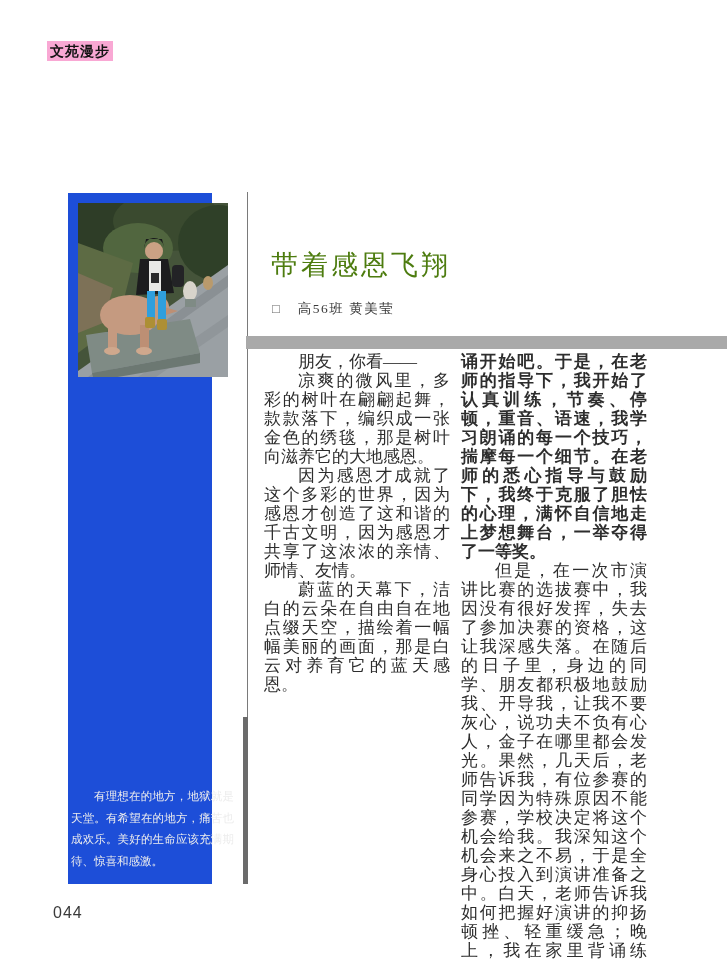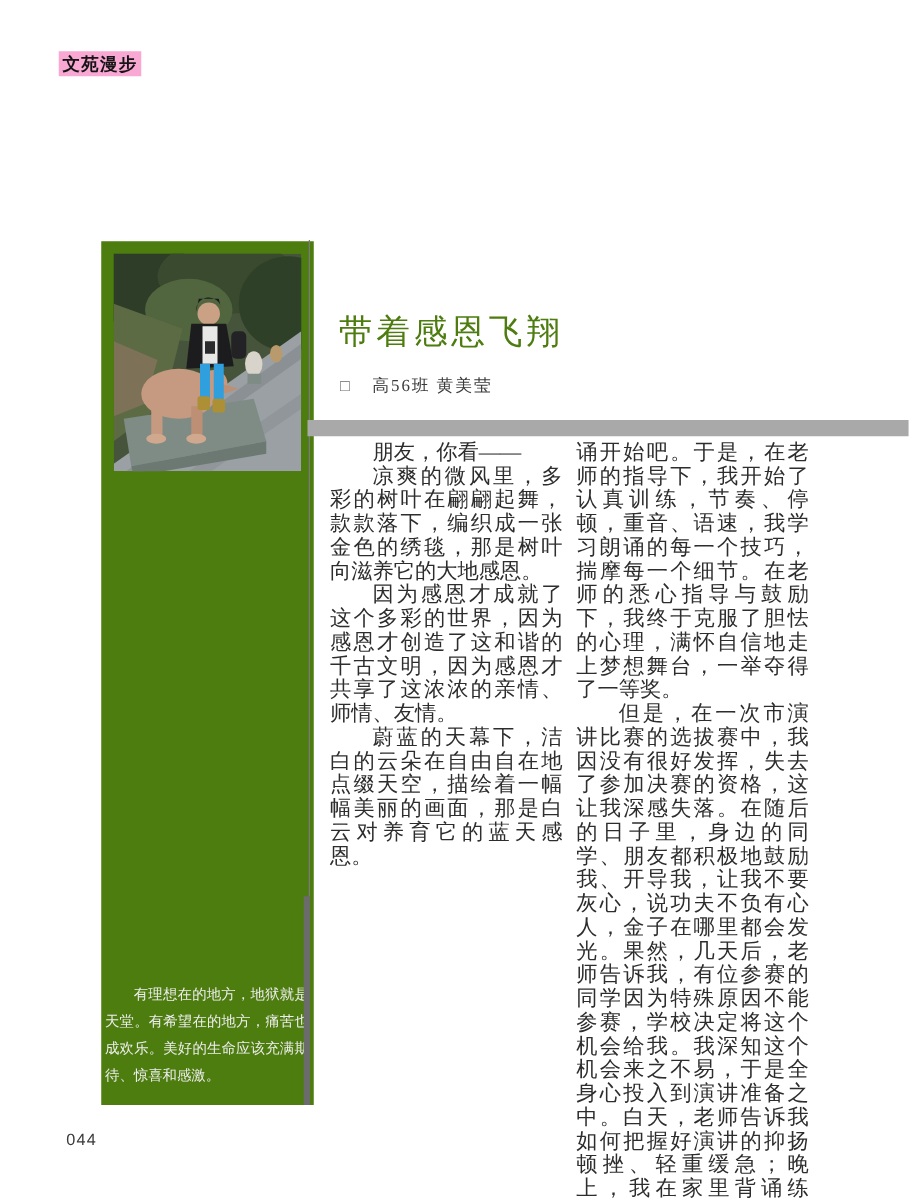--- a/index.html
+++ b/index.html
@@ -11,22 +11,22 @@
   
   .section-label{
     position:absolute;left:47px;top:41px;
     background:#f9a8d4;color:#141414;
     font-family:"Liberation Sans","DejaVu Sans",sans-serif;
     font-weight:bold;font-size:14px;letter-spacing:1px;
     padding:2px 3px;line-height:16px;
   }
   
   .left-panel{
-    position:absolute;left:81px;top:193px;width:170px;height:691px;
-    background:#4d7c0f;
+    position:absolute;left:68px;top:193px;width:144px;height:691px;
+    background:#1d4ed8;
   }
   .photo{
     position:absolute;left:10px;top:10px;width:150px;height:174px;
     display:block;
   }
   .panel-quote{
     position:absolute;left:3px;top:593px;width:163px;
     color:#ededed;font-size:11.5px;line-height:21.5px;
     text-align:justify;text-indent:2em;
   }
@@ -61,26 +61,26 @@
   }
   
   .col{
     position:absolute;top:352px;width:186px;
     font-size:17px;line-height:19px;color:#2d2d2d;
     text-align:justify;
   }
   .col-1{left:264px;}
   .col-2{left:461px;}
   .col p{margin:0;text-indent:2em;}
-  .col p.no-indent{text-indent:0;}
+  .col p.no-indent{text-indent:0;font-weight:bold;}
   
   .page-number{
     position:absolute;left:53px;top:904px;
     font-family:"Liberation Sans","DejaVu Sans",sans-serif;
-    font-size:13px;color:#3a3a3a;letter-spacing:1px;
+    font-size:16px;color:#3a3a3a;letter-spacing:1px;
   }
 </style>
 </head>
 <body>
 
 <div class="section-label">文苑漫步</div>
 
 <div class="left-panel">
   <svg class="photo" viewBox="0 0 150 174" xmlns="http://www.w3.org/2000/svg">
 

